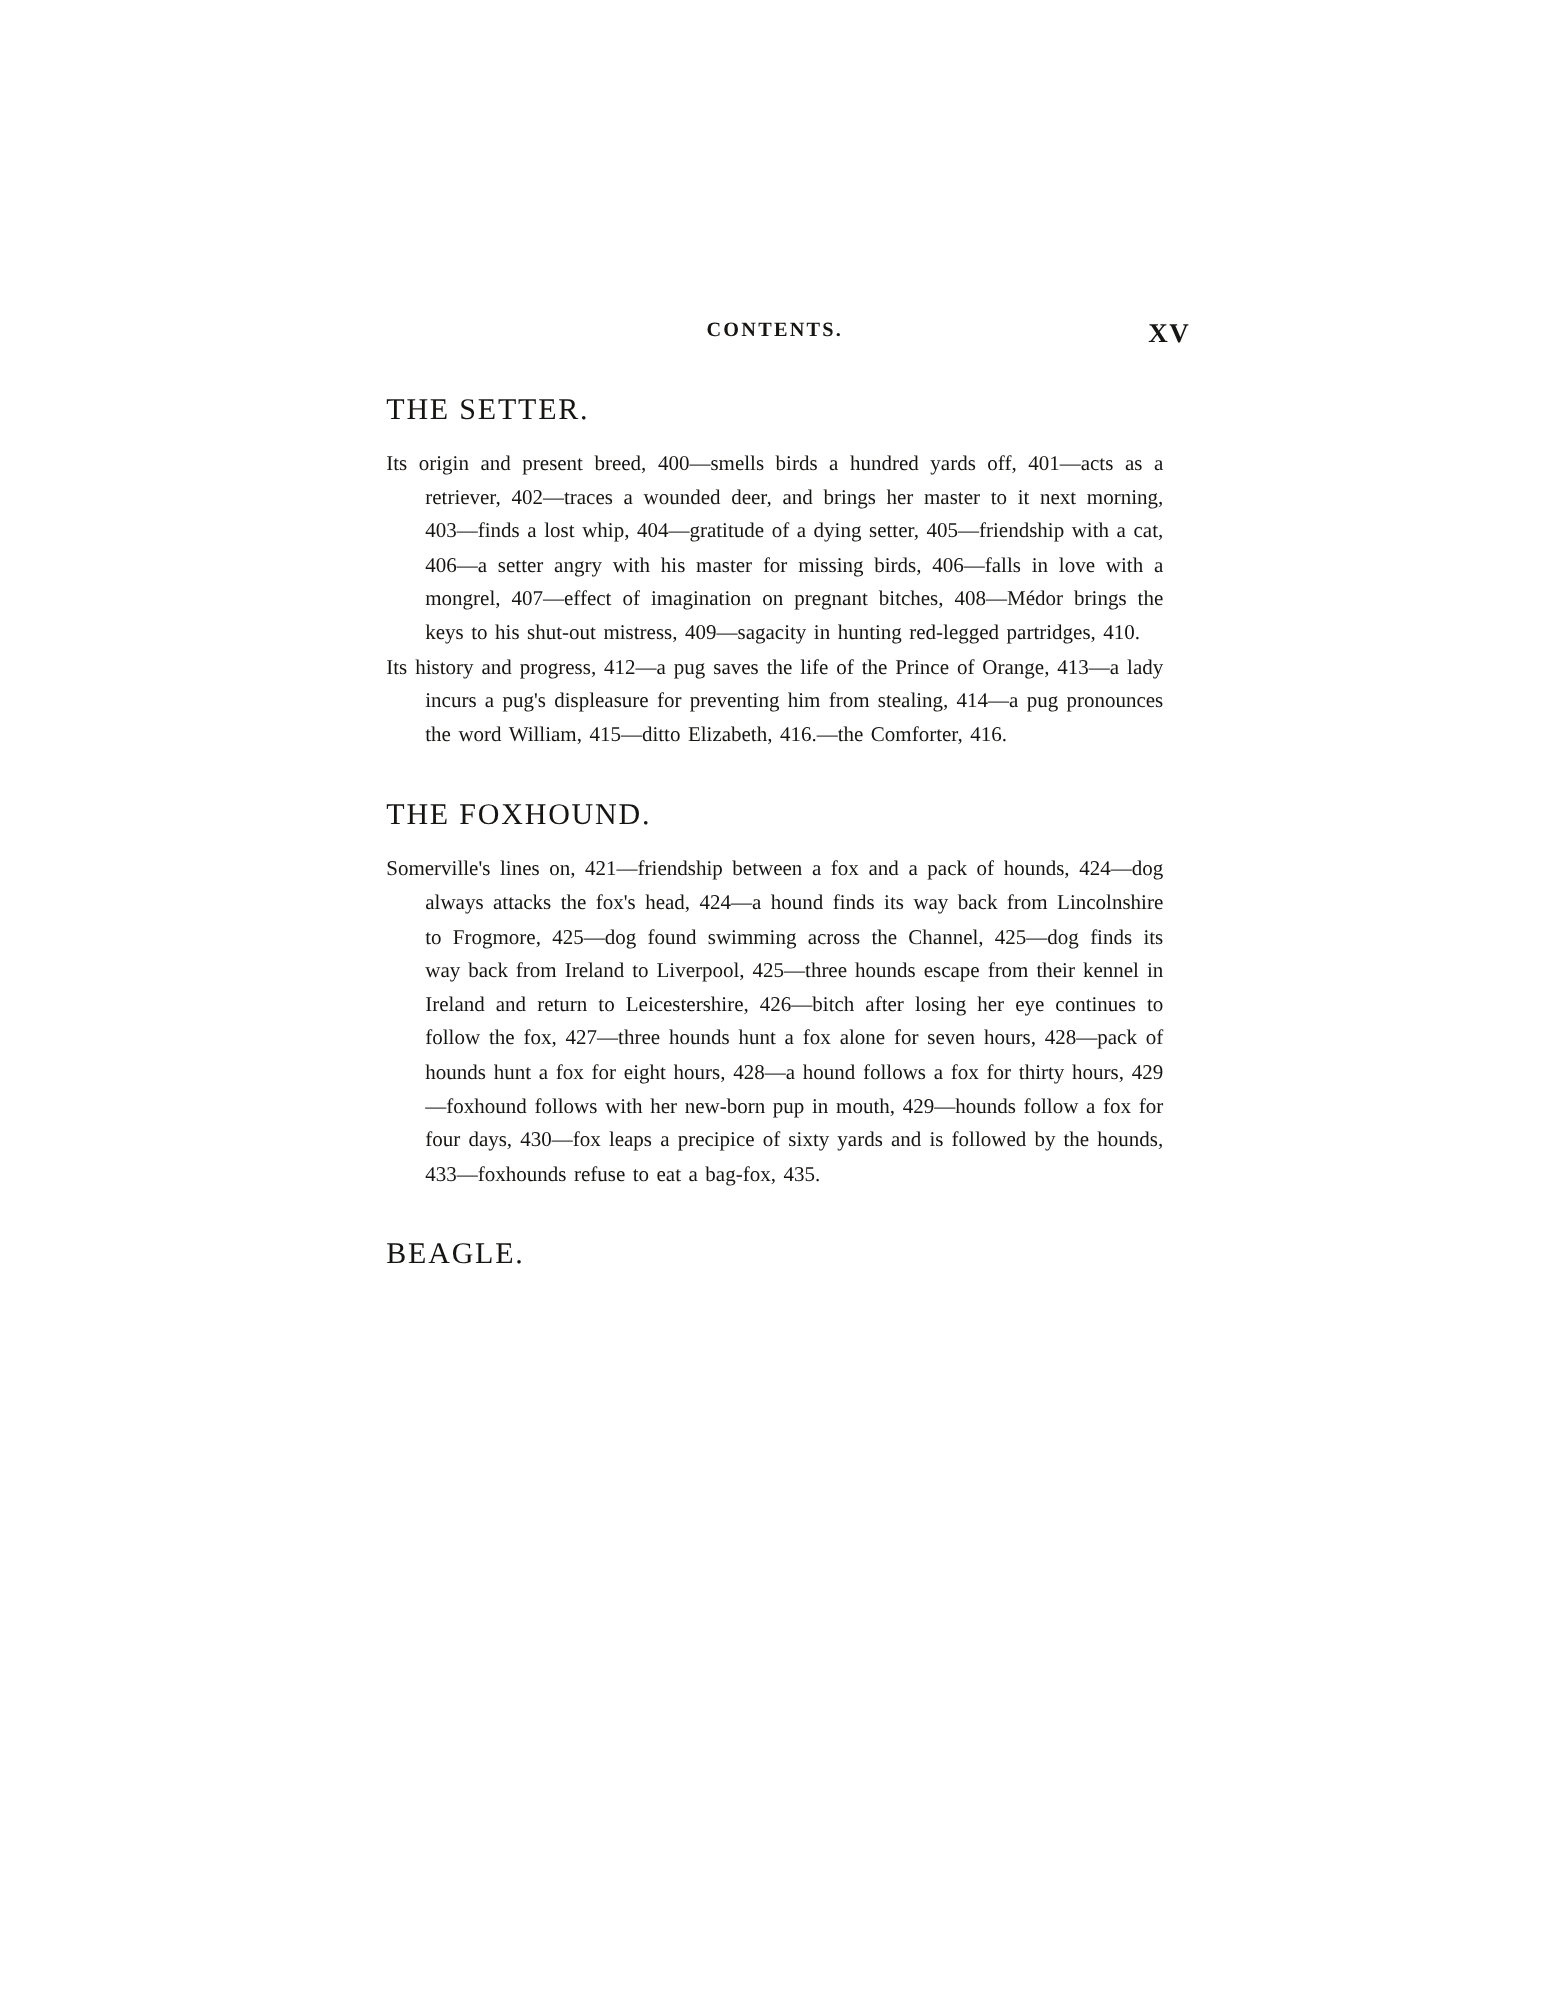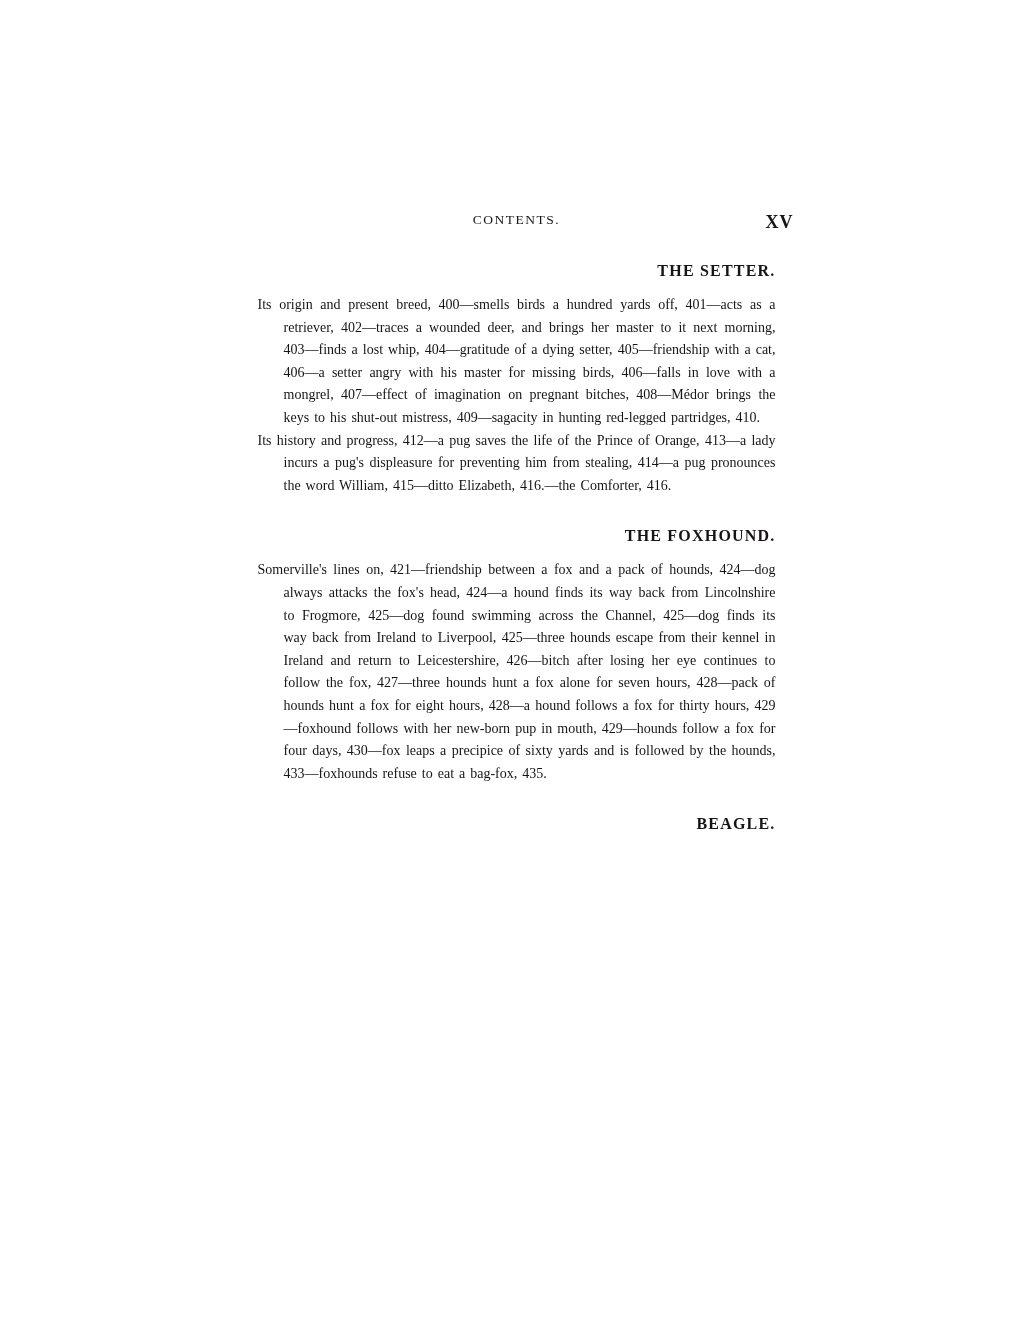--- a/index.html
+++ b/index.html
@@ -31,38 +31,38 @@
     position: relative;
     height: 20px;
     margin-bottom: 8px;
   }
   .running-title {
     position: absolute;
     left: 50%;
     transform: translateX(-50%);
     top: 0;
     font-size: 13.5px;
-    font-weight: normal;
+    font-weight: bold;
     letter-spacing: 1.5px;
   }
   .page-number {
     position: absolute;
     right: -18px;
     top: 0;
     font-size: 18px;
     font-weight: bold;
     letter-spacing: 1px;
   }
   .toc-section {
     margin: 0;
   }
   .section-heading {
-    text-align: right;
-    font-size: 16px;
-    font-weight: bold;
+    text-align: left;
+    font-size: 20px;
+    font-weight: normal;
     letter-spacing: 1.2px;
     margin: 30px 0 14px 0;
   }
   .section-body {
     font-size: 14px;
     line-height: 22.6px;
     text-align: justify;
     margin: 0;
     padding-left: 26px;
     text-indent: -26px;

